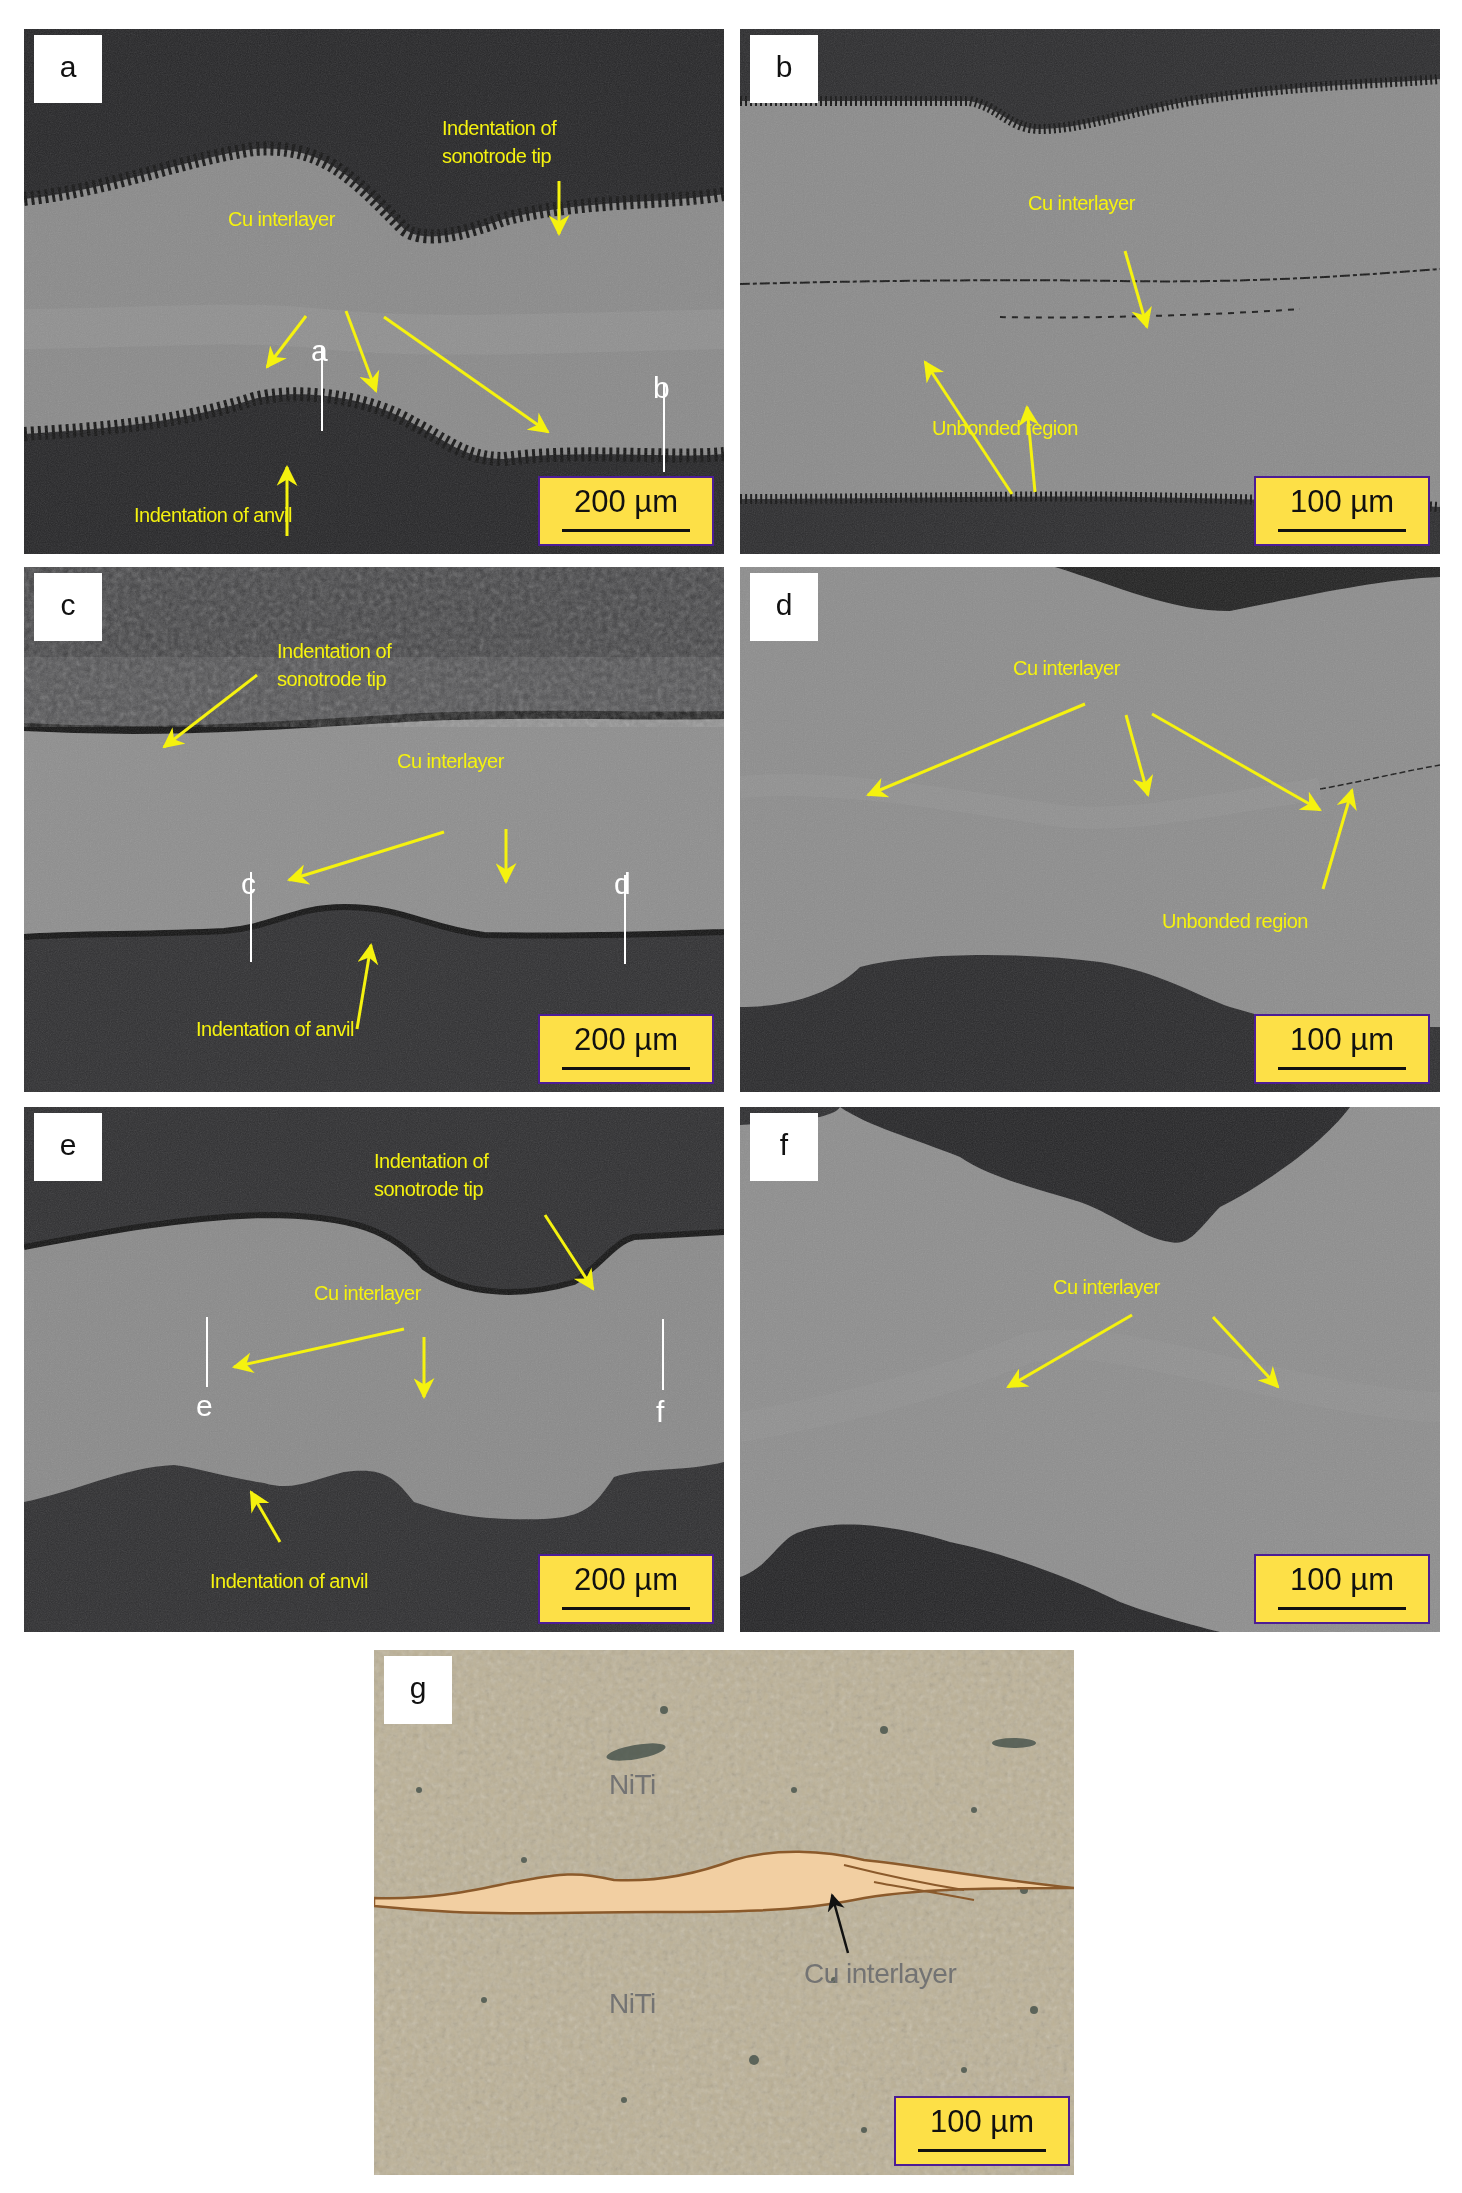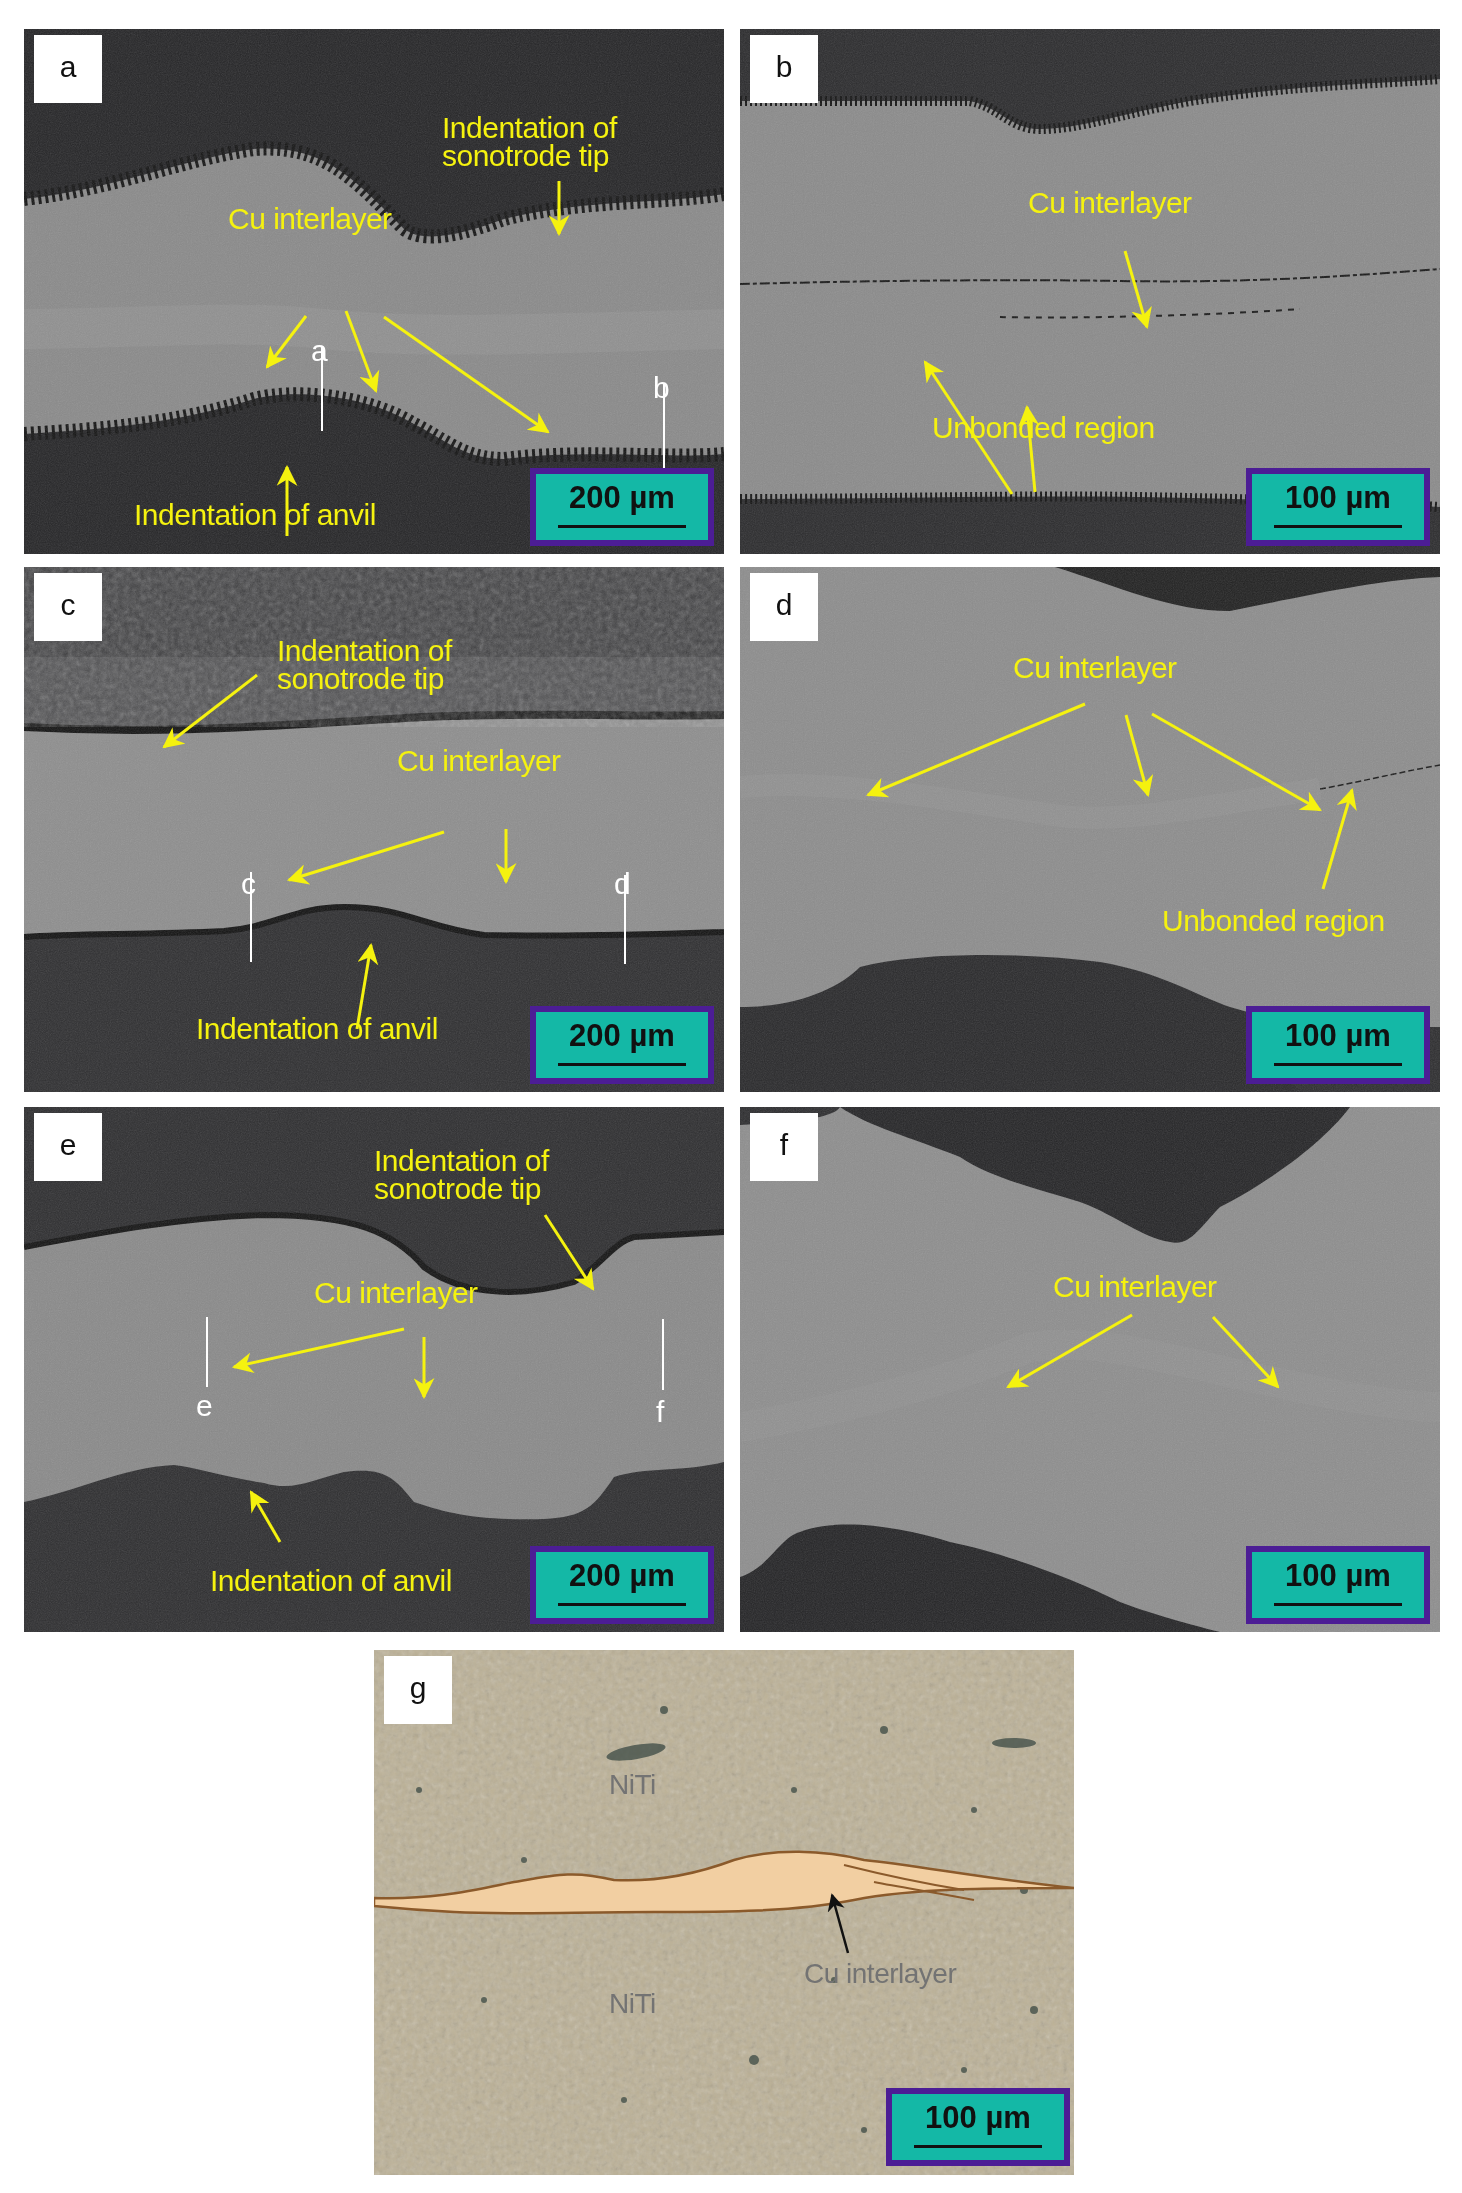--- a/index.html
+++ b/index.html
@@ -3,26 +3,26 @@
 <meta charset="utf-8">
 <style>
   html, body { margin: 0; padding: 0; background: #ffffff; }
   body { width: 1462px; height: 2193px; position: relative; overflow: hidden;
          font-family: "Liberation Sans", sans-serif; }
   .panel { position: absolute; width: 700px; height: 525px; overflow: hidden; }
   .panel svg.bg { position: absolute; left: 0; top: 0; width: 700px; height: 525px; }
   .panel-label { position: absolute; left: 10px; top: 6px; width: 68px; height: 68px;
                  background: #fff; color: #111; font-size: 30px; line-height: 64px;
                  text-align: center; }
-  .ann { position: absolute; color: #f5f20f; font-size: 30px; line-height: 28px;
+  .ann { position: absolute; color: #f5f20f; font-size: 20px; line-height: 28px;
          white-space: nowrap; letter-spacing: -0.5px; }
   .ann.dark { color: #737373; }
   .marker { position: absolute; color: #fff; font-size: 30px; }
   .scalebar { position: absolute; right: 10px; bottom: 8px; width: 172px; height: 66px;
-              background: #14b8a6; border: 6px solid #4c1d95; font-weight: bold; }
+              background: #fde047; border: 2px solid #4c1d95; }
   .scalebar .txt { position: absolute; left: 0; right: 0; top: 6px; text-align: center;
                    font-size: 31px; color: #111; }
   .scalebar .line { position: absolute; left: 22px; right: 22px; bottom: 12px; height: 3px;
                     background: #111; }
   svg.over { position: absolute; left: 0; top: 0; width: 700px; height: 525px; pointer-events: none; }
 </style>
 </head>
 <body>
 
 <svg width="0" height="0" style="position:absolute">

